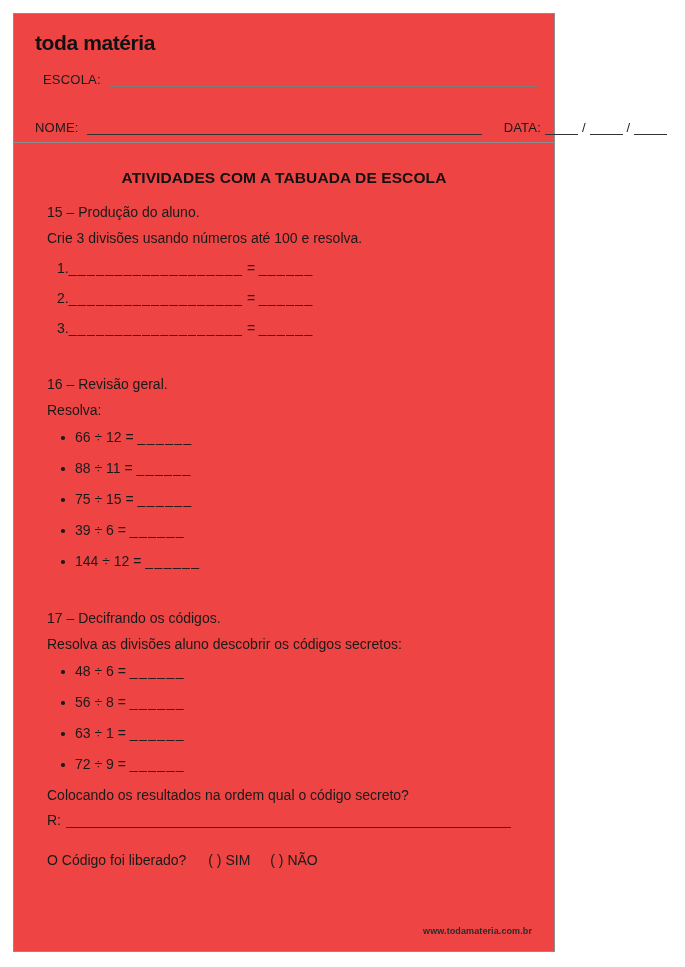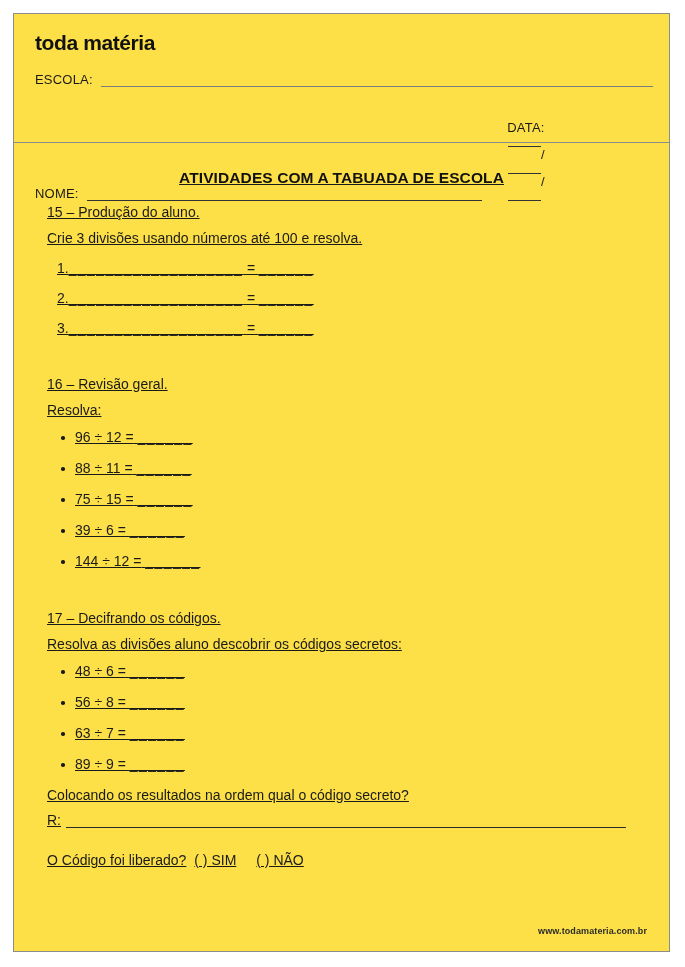--- a/index.html
+++ b/index.html
@@ -11,26 +11,25 @@
     width: 685px;
     height: 967px;
     font-family: "Liberation Sans", sans-serif;
     color: #1a1a1a;
     -webkit-font-smoothing: antialiased;
   }
   .page {
     position: absolute;
     left: 13px;
     top: 13px;
-    width: 657px;
+    width: 542px;
     height: 939px;
     border: 1px solid #8c8c8c;
     box-sizing: border-box;
-    background: #fde047;
-    text-decoration: underline;
+    background: #ef4444;
   }
 
   
   .header {
     position: relative;
     height: 129px;
     border-bottom: 1px solid #8c8c8c;
     box-sizing: border-box;
   }
   .logo {
@@ -43,41 +42,40 @@
     color: #111111;
   }
   .field-row {
     position: absolute;
     left: 21px;
     display: flex;
     align-items: flex-end;
     font-size: 13px;
     color: #1a1a1a;
   }
-  .row-escola { top: 58px; right: 16px; }
+  .row-escola { top: 58px; right: 16px; margin-left: 8px; }
   .row-nome  { top: 74px; right: 14px; margin-top: 32px; }
   .field-label {
     white-space: nowrap;
     letter-spacing: 0.2px;
   }
   .rule {
     flex: 1 1 auto;
     border-bottom: 1px solid #7c7c7c;
     margin-left: 8px;
     height: 12px;
   }
   .rule.dark { border-bottom-color: #333333; }
   .nome-rule { flex: 0 0 395px; }
   .data-group {
     display: flex;
     align-items: flex-end;
     margin-left: 22px;
     white-space: nowrap;
     font-size: 13px;
-    flex-direction: column;
   }
   .data-blank {
     display: inline-block;
     width: 33px;
     border-bottom: 1px solid #333333;
     height: 11px;
     margin: 0 4px;
   }
   .slash { color: #1a1a1a; }
 
@@ -160,21 +158,21 @@
     flex: 1 1 auto;
     border-bottom: 1.6px solid #2b2b2b;
     margin-left: 5px;
     height: 13px;
   }
   .final-q {
     font-size: 14px;
     margin: 24px 0 0 12px;
     color: #1a1a1a;
   }
-  .choice { margin-left: 8px; }
+  .choice { margin-left: 22px; }
   .choice + .choice { margin-left: 20px; }
 
   .footer-url {
     position: absolute;
     right: 22px;
     bottom: 15px;
     font-size: 9px;
     font-weight: bold;
     color: #2b2b2b;
     letter-spacing: 0.1px;
@@ -232,21 +230,21 @@
       </li>
     </ul>
 
     <div class="section-gap"></div>
 
     <div class="q-heading">16 – Revisão geral.</div>
     <div class="q-sub">Resolva:</div>
 
     <ul class="bullet-list">
       <li>
-        <span>96 ÷ 12 =</span>
+        <span>66 ÷ 12 =</span>
         <span class="blank-ans">______</span>
       </li>
       <li>
         <span>88 ÷ 11 =</span>
         <span class="blank-ans">______</span>
       </li>
       <li>
         <span>75 ÷ 15 =</span>
         <span class="blank-ans">______</span>
       </li>
@@ -268,25 +266,25 @@
     <ul class="bullet-list">
       <li>
         <span>48 ÷ 6 =</span>
         <span class="blank-ans">______</span>
       </li>
       <li>
         <span>56 ÷ 8 =</span>
         <span class="blank-ans">______</span>
       </li>
       <li>
-        <span>63 ÷ 7 =</span>
-        <span class="blank-ans">______</span>
-      </li>
-      <li>
-        <span>89 ÷ 9 =</span>
+        <span>63 ÷ 1 =</span>
+        <span class="blank-ans">______</span>
+      </li>
+      <li>
+        <span>72 ÷ 9 =</span>
         <span class="blank-ans">______</span>
       </li>
     </ul>
 
     <div class="prompt">Colocando os resultados na ordem qual o código secreto?</div>
 
     <div class="answer-row">
       <span class="answer-label">R:</span>
       <span class="answer-rule"></span>
     </div>

